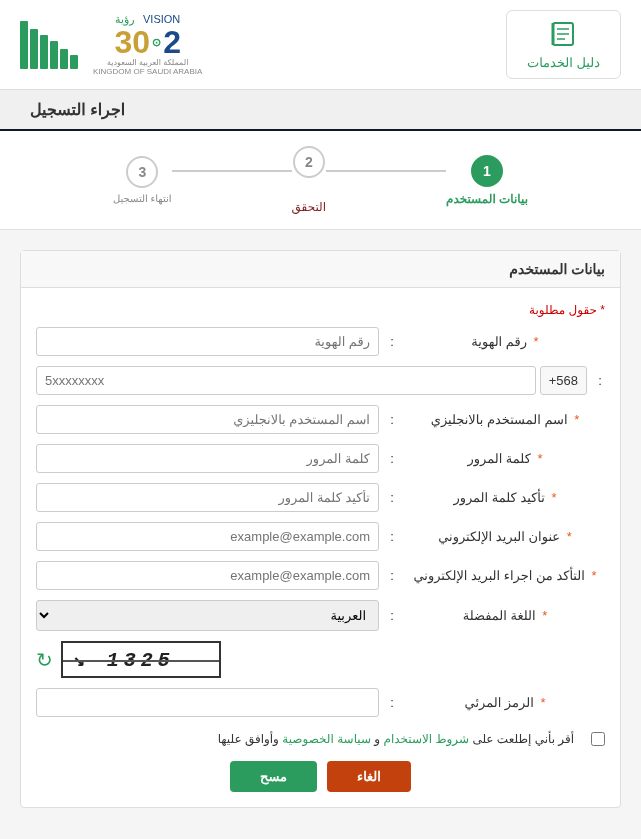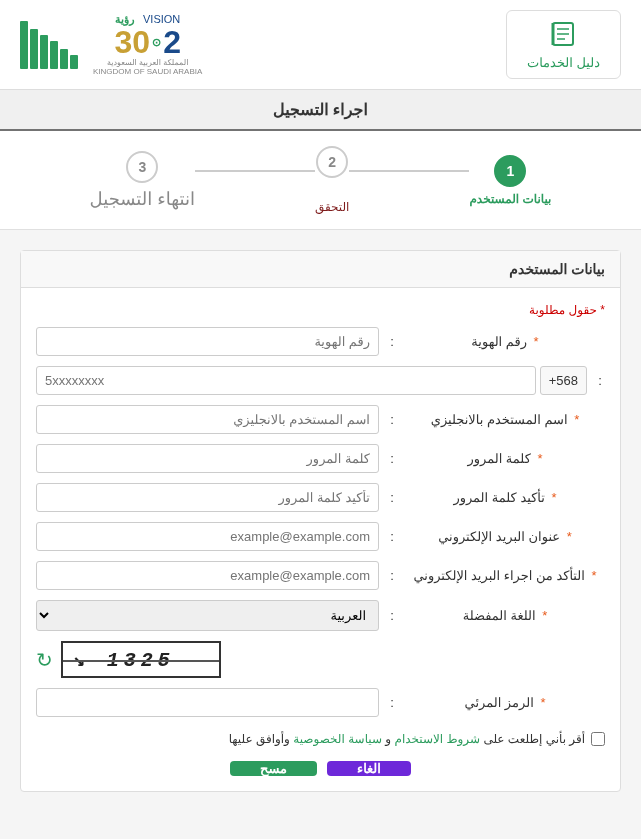--- a/index.html
+++ b/index.html
@@ -62,24 +62,23 @@
       flex-direction: column;
       align-items: center;
       font-size: 10px;
       color: #555;
     }
     .bar { background: #2c9c5e; border-radius: 1px; }
 
     
     .page-title-bar {
       background: #f0f0f0;
-      border-bottom: 2px solid #737373;
+      border-bottom: 2px solid #0f172a;
       padding: 10px 30px;
-      text-align: center;
-      font-family: Liberation Serif, serif;
+      text-align: left;
     }
     .page-title-bar h2 {
       font-size: 16px;
       color: #333;
       font-weight: bold;
     }
 
     
     .main-content {
       padding: 20px;
@@ -202,21 +201,21 @@
     .refresh-icon {
       color: #2c9c5e;
       font-size: 20px;
       cursor: pointer;
     }
 
     
     .terms-row {
       display: flex;
       align-items: center;
-      gap: 6px;
+      gap: 17px;
       margin: 15px 0;
       direction: rtl;
     }
     .terms-row input[type="checkbox"] {
       width: 14px;
       height: 14px;
     }
     .terms-text {
       font-size: 12px;
       color: #333;
@@ -228,34 +227,34 @@
 
     
     .buttons-row {
       display: flex;
       justify-content: center;
       gap: 10px;
       margin-top: 15px;
       direction: rtl;
     }
     .btn {
-      padding: 0 30px;
+      padding: 8px 30px;
       border: none;
       border-radius: 4px;
       font-size: 13px;
       font-weight: bold;
       cursor: pointer;
       font-family: inherit;
     }
     .btn-next {
       background: #ccc;
       color: #888;
     }
     .btn-cancel {
-      background: #6d28d9;
+      background: #c2410c;
       color: #fff;
     }
     .btn-clear {
       background: #2c9c5e;
       color: #fff;
     }
   </style>
 </head>
 <body>
 
@@ -271,21 +270,21 @@
       </svg>
       <span class="nav-btn-label">دليل الخدمات</span>
     </div>
   </div>
 
   <div class="logo-area">
     <div class="vision-logo">
       <div style="font-size:10px;color:#888;text-align:right;">
         <span style="font-weight:normal;font-size:11px;color:#1a4a8a;">VISION</span>
         &nbsp;
-        <span style="font-size:11px;color:#2c9c5e;font-weight:bold;">رؤية</span>
+        <span style="font-size:11px;color:#2c9c5e;font-weight:normal;">رؤية</span>
       </div>
       <div style="display:flex;align-items:center;gap:2px;">
         <span style="font-size:32px;font-weight:bold;color:#1a4a8a;line-height:1;">2</span>
         <div style="display:flex;flex-direction:column;align-items:center;">
           <span style="color:#2c9c5e;font-size:11px;font-weight:bold;">⊙</span>
         </div>
         <span style="font-size:32px;font-weight:bold;color:#c8a035;line-height:1;">30</span>
       </div>
       <div style="font-size:8px;color:#888;text-align:center;">
         <div>المملكة العربية السعودية</div>
@@ -322,21 +321,21 @@
 
     <div style="display:flex;flex-direction:column;align-items:center;">
       <div style="width:32px;height:32px;border-radius:50%;background:#fff;border:2px solid #ccc;color:#888;display:flex;align-items:center;justify-content:center;font-weight:bold;font-size:14px;">2</div>
       <span style="font-size:12px;color:#7f1d1d;margin-top:22px;white-space:nowrap;">التحقق</span>
     </div>
 
     <div style="width:120px;height:2px;background:#ccc;margin-bottom:18px;"></div>
 
     <div style="display:flex;flex-direction:column;align-items:center;">
       <div style="width:32px;height:32px;border-radius:50%;background:#fff;border:2px solid #ccc;color:#888;display:flex;align-items:center;justify-content:center;font-weight:bold;font-size:14px;">3</div>
-      <span style="font-size:18px;color:#888;margin-top:5px;white-space:nowrap;">انتهاء التسجيل</span>
+      <span style="font-size:10px;color:#888;margin-top:5px;white-space:nowrap;">انتهاء التسجيل</span>
     </div>
   </div>
 </div>
 
 <div class="main-content">
   <div class="section-card">
     <div class="section-header">بيانات المستخدم</div>
     <div class="section-body">
       <div class="required-note">
         <span>* حقول مطلوبة</span>

